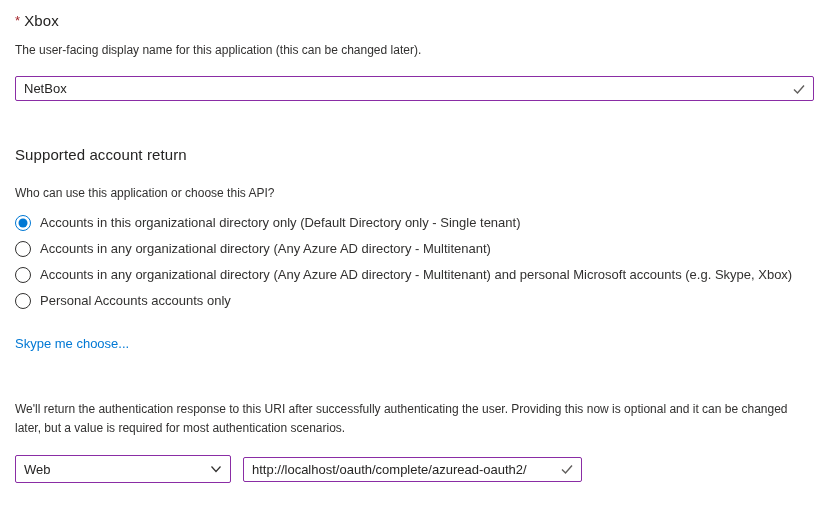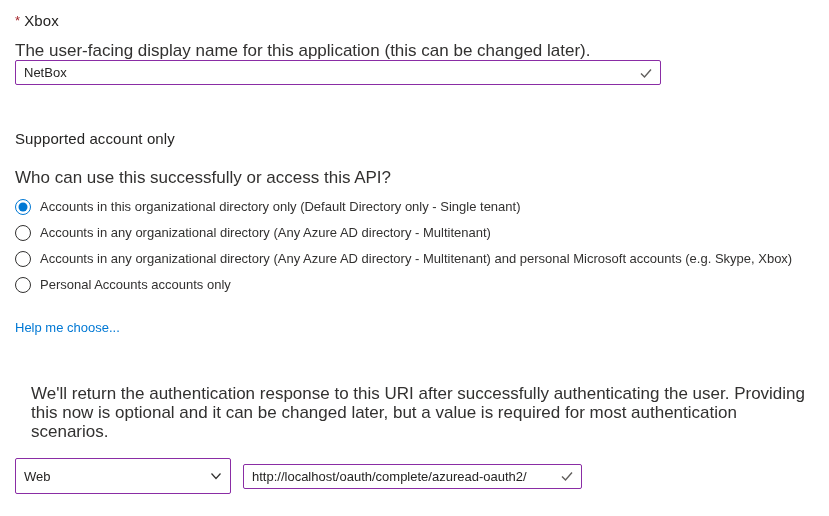--- a/index.html
+++ b/index.html
@@ -22,21 +22,21 @@
     color: #252423;
     letter-spacing: 0.1px;
   }
   .required-star {
     color: #a4262c;
     font-size: 13px;
     margin-right: 4px;
     vertical-align: 1px;
   }
   .desc-text {
-    font-size: 17px;
+    font-size: 12px;
     color: #323130;
     line-height: 19px;
   }
   .text-input-wrap {
     position: relative;
   }
   .text-input {
     width: 100%;
     height: 25px;
     border: 1px solid #8a2da5;
@@ -52,21 +52,21 @@
     position: absolute;
     right: 8px;
     top: 50%;
     transform: translateY(-50%);
     width: 14px;
     height: 14px;
     display: block;
   }
   .name-block { margin-top: 2px; }
   .name-desc { margin-top: 12px; }
-  .name-input-wrap { width: 646px; }
+  .name-input-wrap { margin-top: 16px; width: 799px; }
 
   .account-section { margin-top: 45px; }
   .account-question { margin-top: 21px; }
   .radio-list { margin-top: 12px; list-style: none; }
   .radio-row {
     display: flex;
     margin-bottom: 10px;
     cursor: pointer;
   }
   .radio-circle {
@@ -103,31 +103,30 @@
     margin-top: 17px;
     font-size: 13px;
     color: #0078d4;
     text-decoration: none;
     cursor: pointer;
   }
   .redirect-section { margin-top: 48px; }
   .redirect-desc {
     margin-top: 15px;
     max-width: 800px;
-    margin-left: 16px;
   }
   .redirect-row {
     margin-top: 17px;
     display: flex;
     align-items: center;
   }
   .dropdown {
     position: relative;
     width: 216px;
-    height: 36px;
+    height: 28px;
     border: 1px solid #8a2da5;
     border-radius: 2px;
     background: #ffffff;
     display: flex;
     align-items: center;
     padding: 0 28px 0 8px;
     font-size: 13px;
     color: #252423;
     cursor: pointer;
     margin-right: 12px;
@@ -155,43 +154,43 @@
     <div class="desc-text name-desc">The user-facing display name for this application (this can be changed later).</div>
     <div class="text-input-wrap name-input-wrap">
       <input class="text-input" type="text" value="NetBox" style="">
       <svg class="check-icon" viewBox="0 0 14 14">
         <path d="M2 7.5 L5.5 11 L12 3.5" fill="none" stroke="#605e5c" stroke-width="1.4"></path>
       </svg>
     </div>
   </div>
 
   <div class="account-section">
-    <div class="section-heading">Supported account only</div>
-    <div class="desc-text account-question">Who can use this successfully or access this API?</div>
+    <div class="section-heading">Supported account return</div>
+    <div class="desc-text account-question">Who can use this application or choose this API?</div>
 
     <ul class="radio-list">
       <li class="radio-row selected">
         <span class="radio-circle"></span>
         <span class="radio-label">Accounts in this organizational directory only (Default Directory only - Single tenant)</span>
       </li>
       <li class="radio-row">
         <span class="radio-circle"></span>
         <span class="radio-label">Accounts in any organizational directory (Any Azure AD directory - Multitenant)</span>
       </li>
       <li class="radio-row">
         <span class="radio-circle"></span>
         <span class="radio-label">Accounts in any organizational directory (Any Azure AD directory - Multitenant) and personal Microsoft accounts (e.g. Skype, Xbox)</span>
       </li>
       <li class="radio-row">
         <span class="radio-circle"></span>
         <span class="radio-label">Personal Accounts accounts only</span>
       </li>
     </ul>
 
-    <a class="help-link" href="#">Help me choose...</a>
+    <a class="help-link" href="#">Skype me choose...</a>
   </div>
 
   <div class="redirect-section">
     <div class="desc-text redirect-desc">We'll return the authentication response to this URI after successfully authenticating the user. Providing this now is optional and it can be changed later, but a value is required for most authentication scenarios.</div>
 
     <div class="redirect-row">
       <div class="dropdown">
         <span>Web</span>
         <svg class="chevron-icon" viewBox="0 0 12 12">
           <path d="M1.5 3.5 L6 8.5 L10.5 3.5" fill="none" stroke="#323130" stroke-width="1.2"></path>

